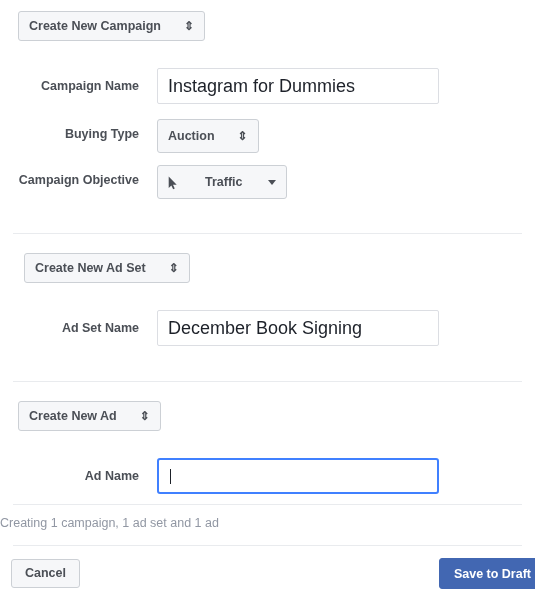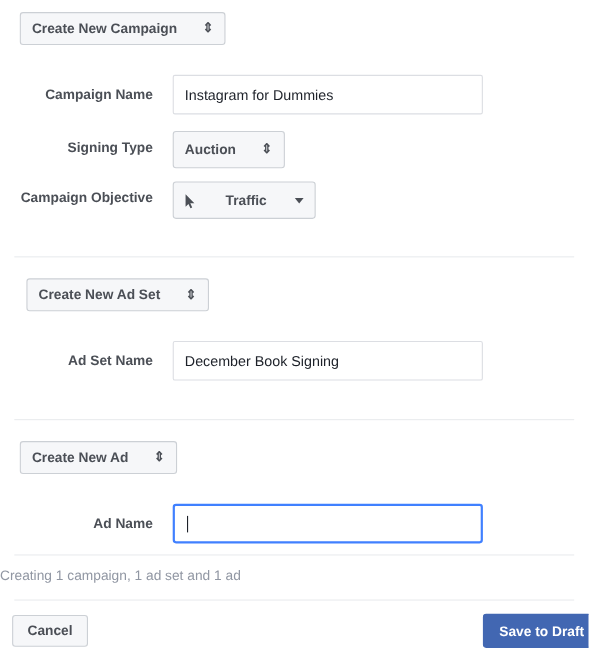--- a/index.html
+++ b/index.html
@@ -82,21 +82,21 @@
   }
 
   
   .text-input {
     width: 282px;
     height: 36px;
     box-sizing: border-box;
     border: 1px solid #dcdee3;
     border-radius: 2px;
     background: #ffffff;
-    font-size: 13px;
+    font-size: 18px;
     color: #1d2129;
     padding: 0 10px;
     font-family: "Liberation Sans", sans-serif;
     outline: none;
     display: flex;
     align-items: center;
   }
   .text-input.focused {
     border: 2px solid #4080ff;
     border-radius: 3px;
@@ -205,21 +205,21 @@
   <div class="abs row" style="top:68px; left:0; width:535px;">
     <div class="row-label" style="padding-top:11px;">Campaign Name</div>
     <div class="row-control">
       <div class="text-input">
         <span class="input-value" title="Instagram for Dummies">Instagram for Dummies</span>
       </div>
     </div>
   </div>
 
   <div class="abs row" style="top:119px; left:0; width:535px;">
-    <div class="row-label" style="padding-top:8px;">Signing Type</div>
+    <div class="row-label" style="padding-top:8px;">Buying Type</div>
     <div class="row-control">
       <div class="btn-gray dd">
         <span>Auction</span>
         <span class="glyph-updown">⇕</span>
       </div>
     </div>
   </div>
 
   <div class="abs row" style="top:165px; left:0; width:535px;">
     <div class="row-label" style="padding-top:8px;">Campaign Objective</div>

